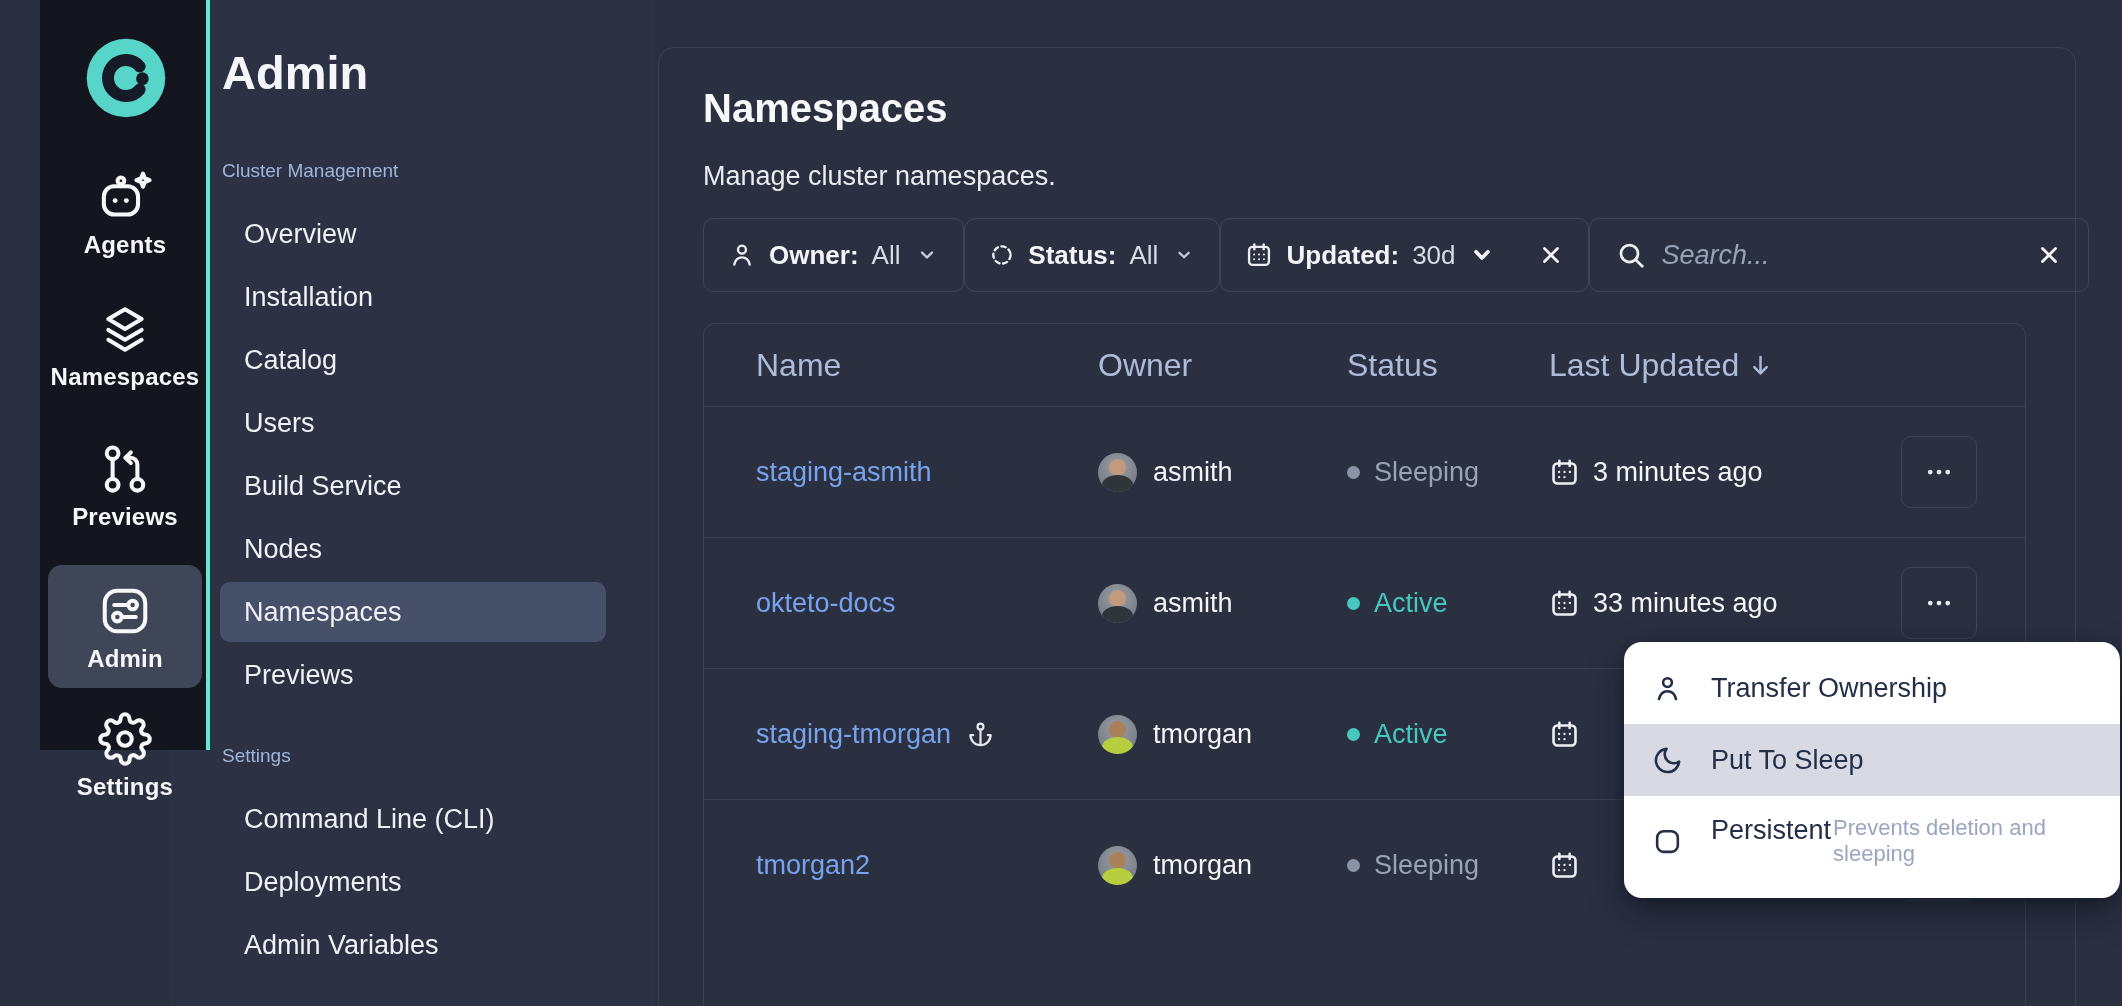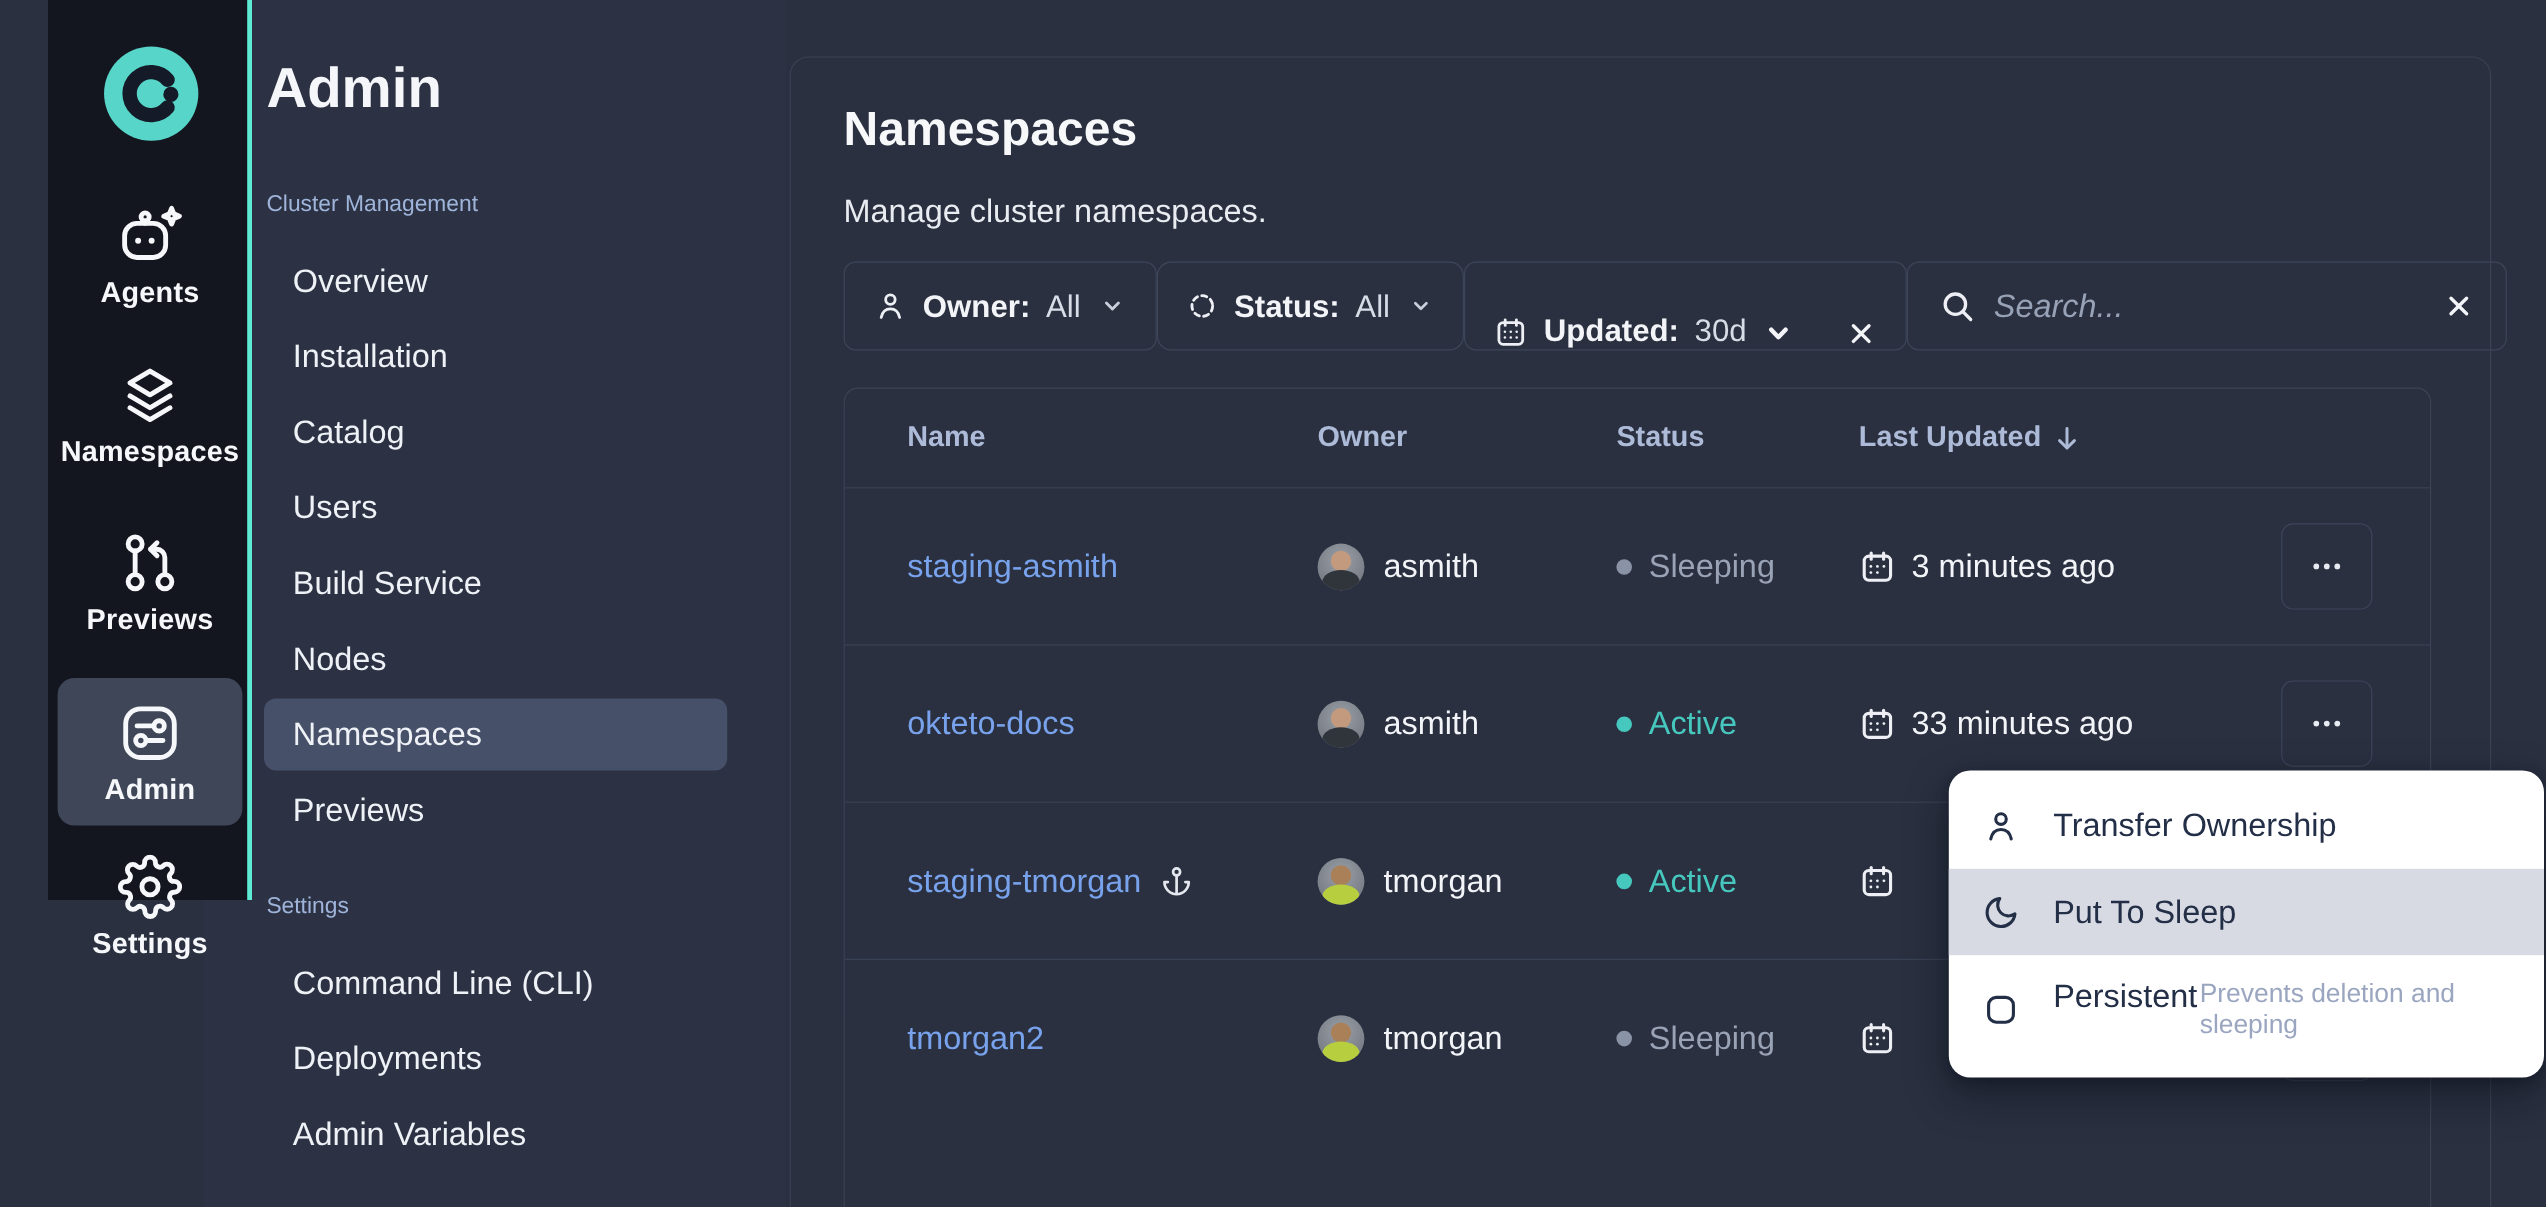--- a/index.html
+++ b/index.html
@@ -43,34 +43,34 @@
   
   .filters { display:flex; margin-top:25px; height:74px; }
   .filter-btn { display:flex; align-items:center; gap:13px; padding:0 24px;
                 border:1.5px solid #3D4659; border-radius:10px; background:transparent;
                 color:#F2F4F8; font-size:26px; cursor:pointer; font-family:inherit; }
   .filter-btn b { font-weight:700; }
   .filter-btn .val { color:#D8DCE6; }
   .filter-btn svg.fic { width:28px; height:28px; color:#EDEFF4; }
   .filter-btn svg.chev { width:24px; height:24px; color:#C8CEDA; margin-left:2px; }
   .f-owner { width:263px; } .f-status { width:256px;border-radius:12px; }
-  .f-updated { width:418px;align-items:flex-end; }
+  .f-updated { width:418px; }
   .f-updated .chev-bold { width:26px; height:26px; margin-left:auto; stroke-width:3.4; color:#F2F4F8; }
   .x-btn { width:26px; height:26px; color:#F2F4F8; margin-left:30px; cursor:pointer; flex:none; }
   .searchbox { flex:1; display:flex; align-items:center; gap:16px; padding:0 26px;
                border:1.5px solid #3D4659; border-radius:10px; }
   .searchbox svg.fic { width:30px; height:30px; color:#EDEFF4; flex:none; }
   .searchbox input { flex:1; min-width:0; background:transparent; border:none; outline:none;
                      font-size:27px; color:#EDEFF4; font-family:inherit; }
   .searchbox input::placeholder { color:#98A2B7; font-style:italic; }
   .searchbox .x-btn { margin-left:4px; }
 
   
   .table { margin-top:31px; border:1.5px solid #3A4254; border-radius:12px; height:700px; }
-  .thead { display:flex; align-items:center; height:82px; font-size:24px; font-weight:700;
+  .thead { display:flex; align-items:center; height:82px; font-size:32px; font-weight:400;
            color:#ADBBD9; }
   .col-name { width:394px; padding-left:52px; flex:none; display:flex; align-items:center; gap:16px; }
   .col-owner { width:249px; flex:none; display:flex; align-items:center; gap:16px; }
   .col-status { width:202px; flex:none; display:flex; align-items:center; gap:14px; }
   .col-updated { width:352px; flex:none; display:flex; align-items:center; gap:13px; }
   .col-actions { flex:1; display:flex; justify-content:flex-end; padding-right:52px; }
   .thead .col-updated { gap:8px; cursor:pointer; }
   .sort-arrow { width:27px; height:27px; stroke-width:2.2; color:#ADBBD9; }
   .trow { display:flex; align-items:center; height:131px; border-top:1px solid #394154; }
   .ns-link { font-size:27px; color:#78A3EC; cursor:pointer; }

